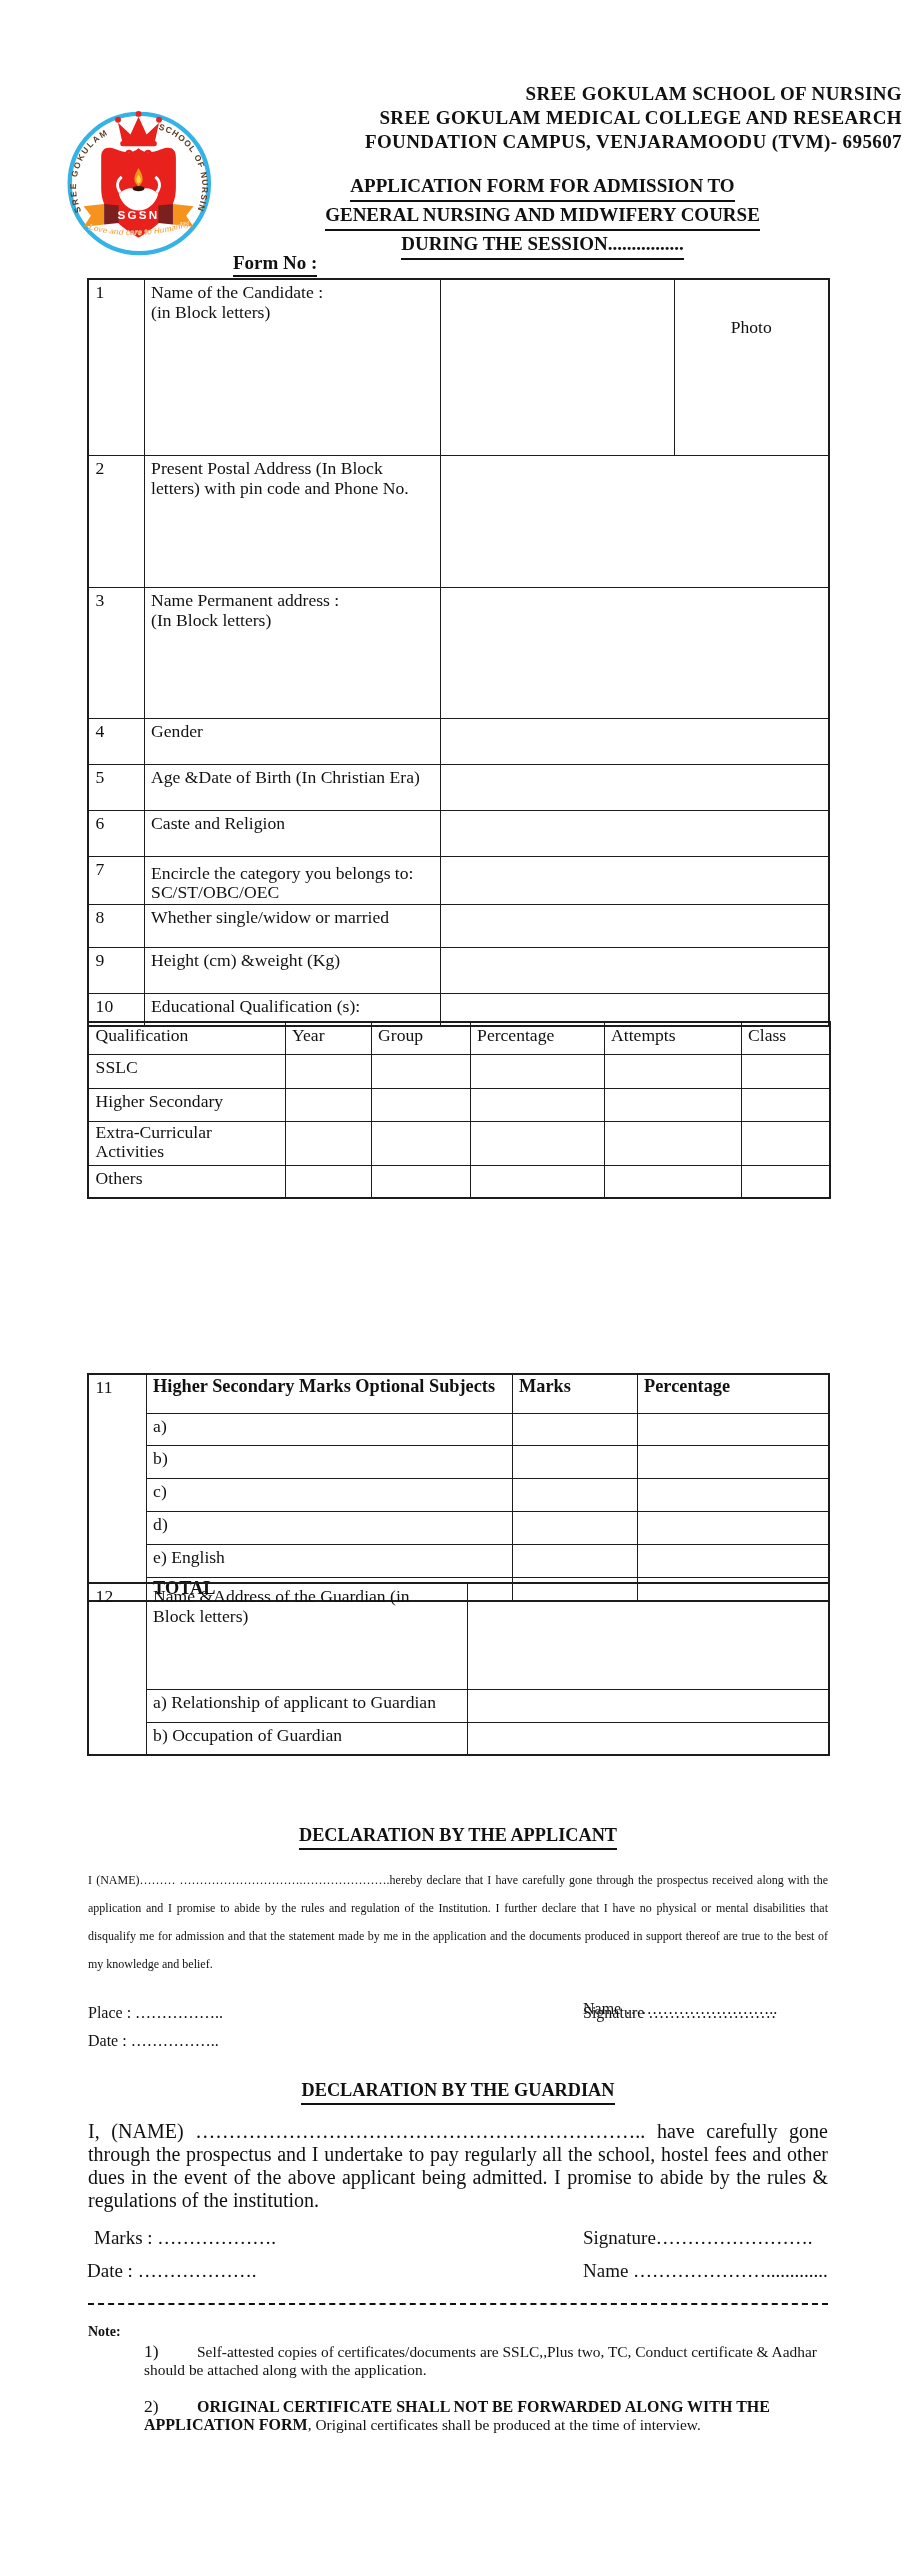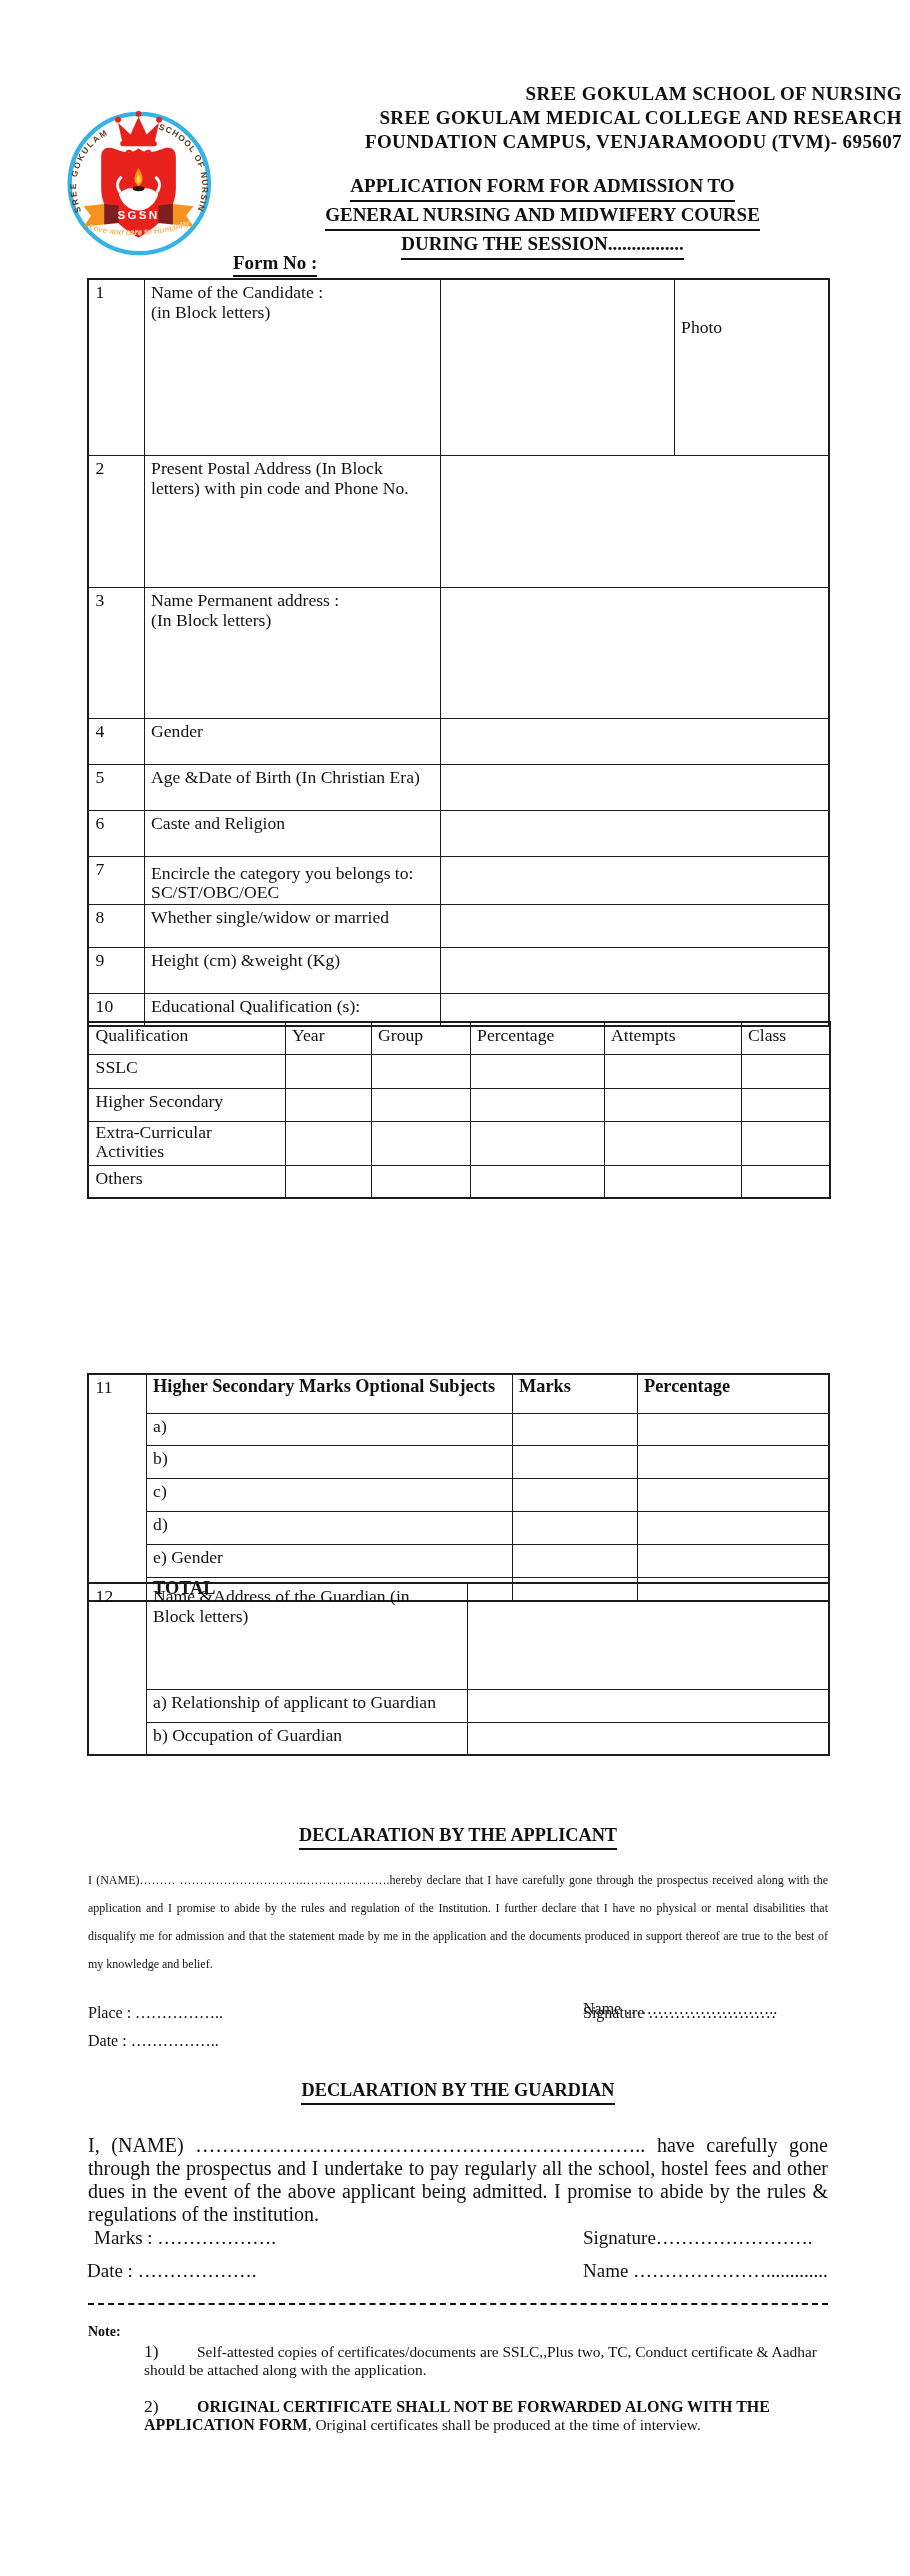--- a/index.html
+++ b/index.html
@@ -20,29 +20,29 @@
           border-bottom:2.2px solid #111; padding-bottom:0.7px;}
   
   table{position:absolute; border-collapse:collapse; table-layout:fixed;
         font-size:17.6px; line-height:20px; color:#111;}
   td{border:1.5px solid #1c1c1c; vertical-align:top; padding:2.2px 6.6px;
      white-space:pre-line; overflow:hidden;}
   .tmain{left:87px; top:278px; width:741px; border:2.2px solid #1c1c1c;}
   .tqual{left:87px; top:1021px; width:741px; border:2.2px solid #1c1c1c;}
   .tmarks{left:87px; top:1373px; width:741px; border:2.2px solid #1c1c1c;}
   .tguard{left:87px; top:1582px; width:741px; border:2.2px solid #1c1c1c;}
-  .photo-cell{padding-top:37px;}
+  .photo-cell{text-align:center; padding-top:37px;}
   .bold{font-weight:bold;}
   .tmarks .hcell{font-weight:bold; font-size:18.3px; padding-top:0.7px; padding-bottom:0.7px;}
   
   .dtitle{left:88px; width:740px; text-align:center; font-weight:bold; font-size:18.3px;}
   .dtitle span{display:inline-block; border-bottom:2.2px solid #111; padding-bottom:2px;}
   .para{left:88px; width:740px; text-align:justify;}
   .para-applicant{top:1866px; font-size:12px; line-height:28px;}
-  .para-guardian{top:2120px; font-size:20px; line-height:23px;margin-top:14px;}
+  .para-guardian{top:2120px; font-size:20px; line-height:23px;}
   .signline{font-size:16px;}
   .signline2{font-size:19px;}
   
   .divider{left:88px; top:2303px; width:740px; height:0;
            border-bottom:2.2px dashed #111;}
   .note-label{left:88px; top:2324px; font-weight:bold; font-size:14px;}
   .note-item{left:144px; width:690px; font-size:15.4px; line-height:18.3px;}
   .note-num{display:inline-block; width:53px; font-size:17.6px;}
   .pre{white-space:pre-line;}
   .logo{left:63px; top:100px;}
@@ -261,21 +261,21 @@
       <td>c)</td>
       <td></td>
           <td></td>
     </tr>
     <tr style="height:33px">
       <td>d)</td>
       <td></td>
           <td></td>
     </tr>
     <tr style="height:33px">
-      <td>e) Gender</td>
+      <td>e) English</td>
       <td></td>
           <td></td>
     </tr>
     <tr style="height:23px">
       <td class="bold" style="font-size:18.3px; padding-top:0.7px">TOTAL</td>
       <td></td>
           <td></td>
     </tr>
   </tbody>
     </table>

